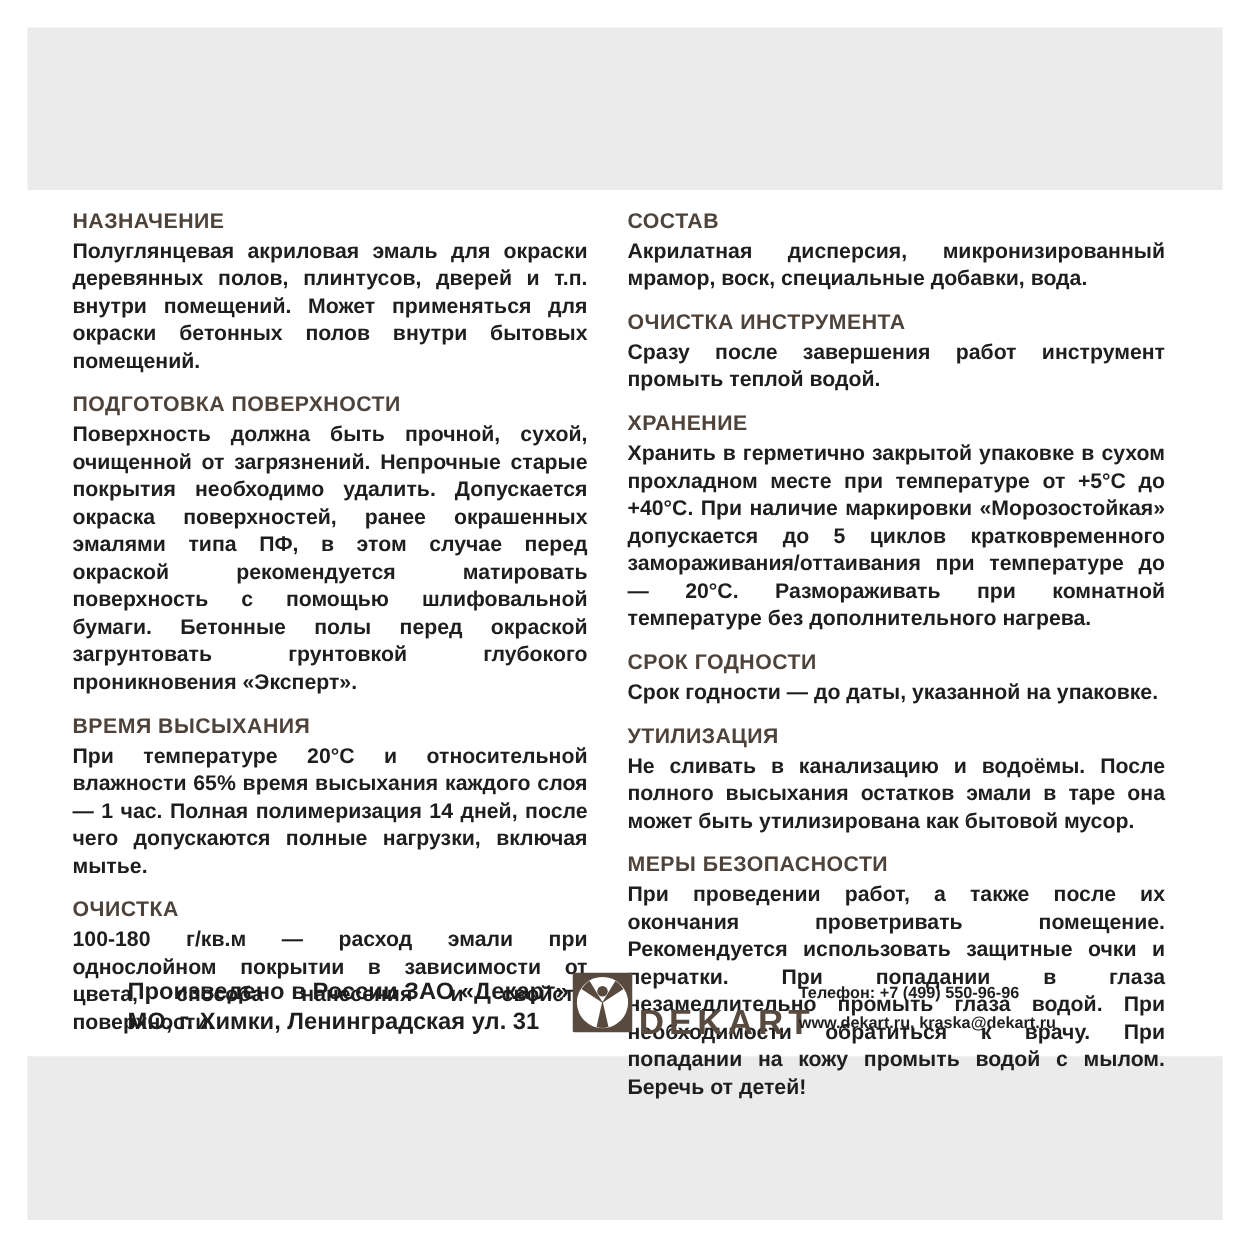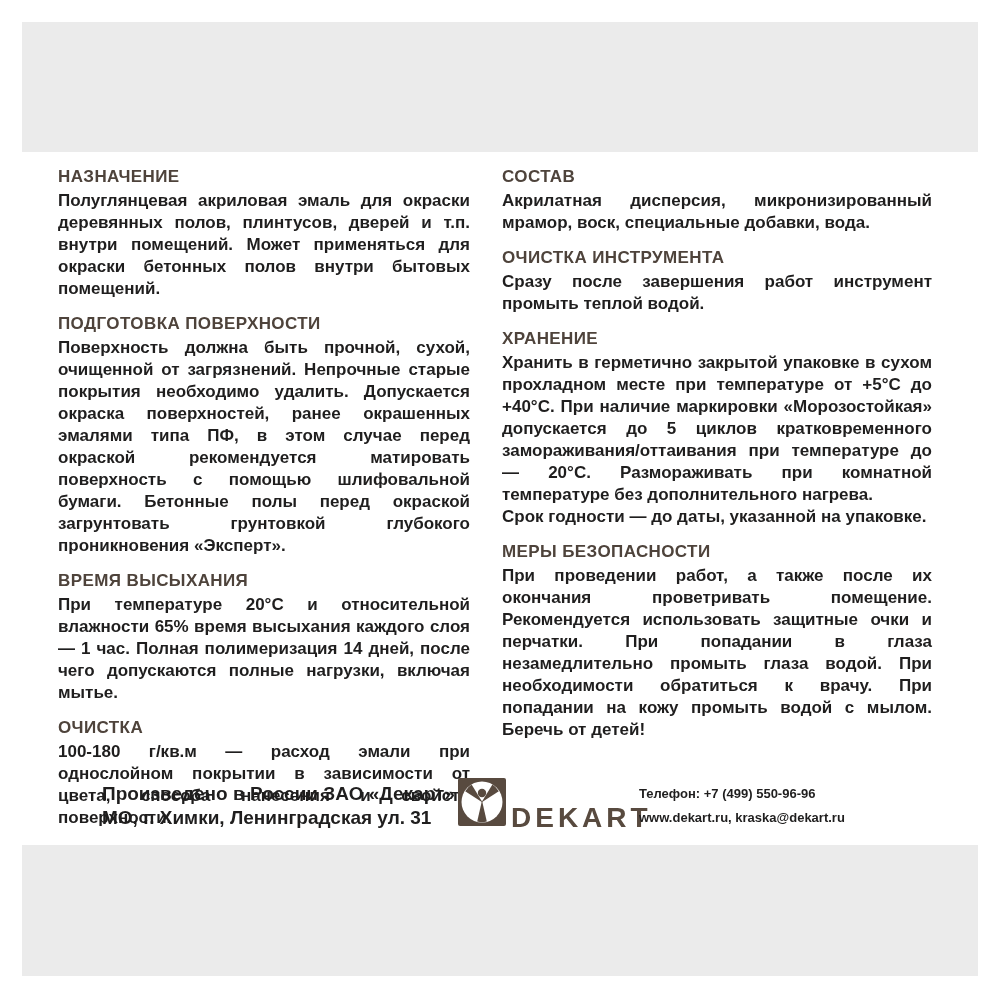--- a/index.html
+++ b/index.html
@@ -88,21 +88,26 @@
     </div>
     <div class="sec">
       <h2>ОЧИСТКА ИНСТРУМЕНТА</h2>
       <p>Сразу после завершения работ инструмент промыть теплой водой.</p>
     </div>
     <div class="sec">
       <h2>ХРАНЕНИЕ</h2>
       <p>Хранить в герметично закрытой упаковке в сухом прохладном месте при температуре от +5°С до +40°С. При наличие маркировки «Морозостойкая» допускается до 5 циклов кратковременного замораживания/оттаивания при температуре до — 20°С. Размораживать при комнатной температуре без дополнительного нагрева.</p>
     </div>
     <div class="sec">
+      <h2>СРОК ГОДНОСТИ</h2>
       <p>Срок годности — до даты, указанной на упаковке.</p>
+    </div>
+    <div class="sec">
+      <h2>УТИЛИЗАЦИЯ</h2>
+      <p>Не сливать в канализацию и водоёмы. После полного высыхания остатков эмали в таре она может быть утилизирована как бытовой мусор.</p>
     </div>
     <div class="sec">
       <h2>МЕРЫ БЕЗОПАСНОСТИ</h2>
       <p>При проведении работ, а также после их окончания проветривать помещение. Рекомендуется использовать защитные очки и перчатки. При попадании в глаза незамедлительно промыть глаза водой. При необходимости обратиться к врачу. При попадании на кожу промыть водой с мылом. Беречь от детей!</p>
     </div>
   </div>
 </div>
 
 <div class="footer">
   <div class="producer">

